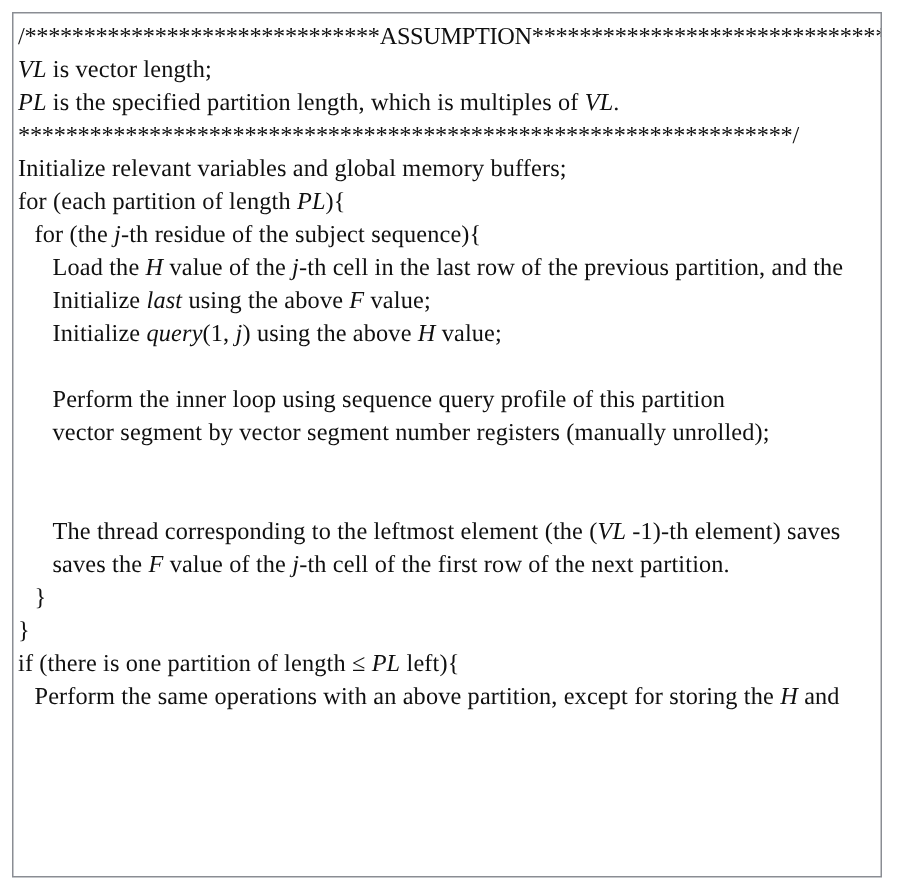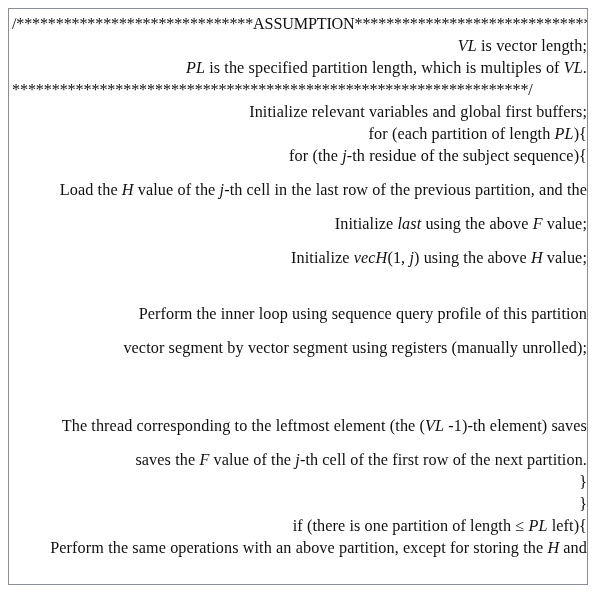--- a/index.html
+++ b/index.html
@@ -31,29 +31,28 @@
   }
   .code-line {
     font-family: "Liberation Serif", "DejaVu Serif", serif;
     font-size: 16.2px;
     line-height: 22px;
     height: 22px;
     color: #101010;
     white-space: pre;
     letter-spacing: 0.1px;
     padding-left: 3px;
-    text-align: right;
   }
   .code-line.blank {
     height: 22px;
   }
   
   .ind0 { padding-left: 3px; }
   .ind1 { padding-left: 14px; }
-  .ind2 { padding-left: 26px; margin-top: 12px; }
+  .ind2 { padding-left: 26px; }
 
   .ast-line {
     font-family: "Liberation Serif", "DejaVu Serif", serif;
     font-size: 16.2px;
     line-height: 22px;
     height: 22px;
     color: #101010;
     white-space: pre;
     padding-left: 3px;
     letter-spacing: -0.15px;
@@ -66,29 +65,29 @@
 </style>
 </head>
 <body>
 
 <div id="figure-frame">
   <div id="code-block">
       <div class="ast-line top ind0">/******************************ASSUMPTION******************************</div>
       <div class="code-line ind0"><i class="var">VL</i> is vector length;</div>
       <div class="code-line ind0"><i class="var">PL</i> is the specified partition length, which is multiples of <i class="var">VL</i>.</div>
       <div class="ast-line ind0">*****************************************************************/</div>
-      <div class="code-line ind0">Initialize relevant variables and global first buffers;</div>
+      <div class="code-line ind0">Initialize relevant variables and global memory buffers;</div>
       <div class="code-line ind0">for (each partition of length <i class="var">PL</i>){</div>
       <div class="code-line ind1">for (the <i class="var">j</i>-th residue of the subject sequence){</div>
       <div class="code-line ind2">Load the <i class="var">H</i> value of the <i class="var">j</i>-th cell in the last row of the previous partition, and the</div>
       <div class="code-line ind2">Initialize <i class="var">last</i> using the above <i class="var">F</i> value;</div>
-      <div class="code-line ind2">Initialize <i class="var">vecH</i>(1, <i class="var">j</i>) using the above <i class="var">H</i> value;</div>
+      <div class="code-line ind2">Initialize <i class="var">query</i>(1, <i class="var">j</i>) using the above <i class="var">H</i> value;</div>
       <div class="code-line blank ind0">&nbsp;</div>
       <div class="code-line ind2">Perform the inner loop using sequence query profile of this partition</div>
-      <div class="code-line ind2">vector segment by vector segment using registers (manually unrolled);</div>
+      <div class="code-line ind2">vector segment by vector segment number registers (manually unrolled);</div>
       <div class="code-line blank ind0">&nbsp;</div>
       <div class="code-line blank ind0">&nbsp;</div>
       <div class="code-line ind2">The thread corresponding to the leftmost element (the (<i class="var">VL</i> -1)-th element) saves</div>
       <div class="code-line ind2">saves the <i class="var">F</i> value of the <i class="var">j</i>-th cell of the first row of the next partition.</div>
       <div class="code-line ind1">}</div>
       <div class="code-line ind0">}</div>
       <div class="code-line ind0">if (there is one partition of length ≤ <i class="var">PL</i> left){</div>
       <div class="code-line ind1">Perform the same operations with an above partition, except for storing the <i class="var">H</i> and</div>
     </div>
 </div>

